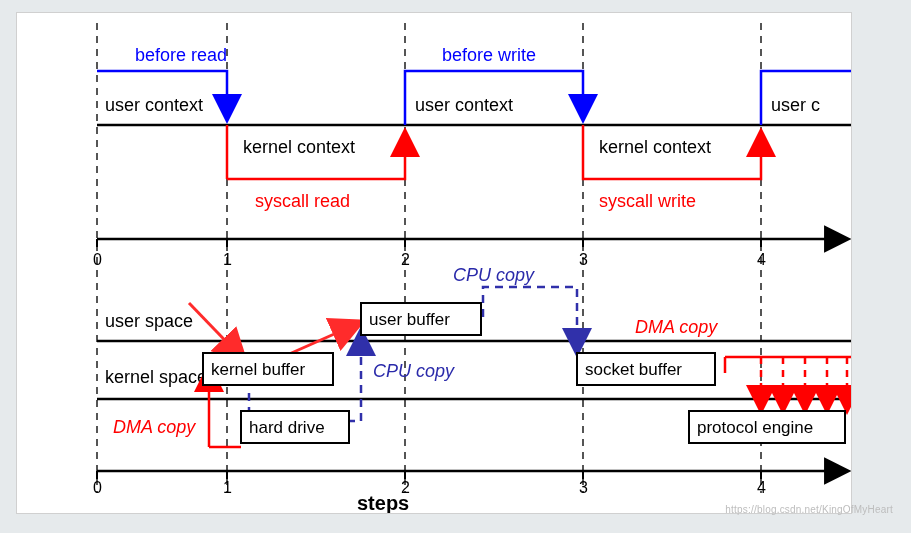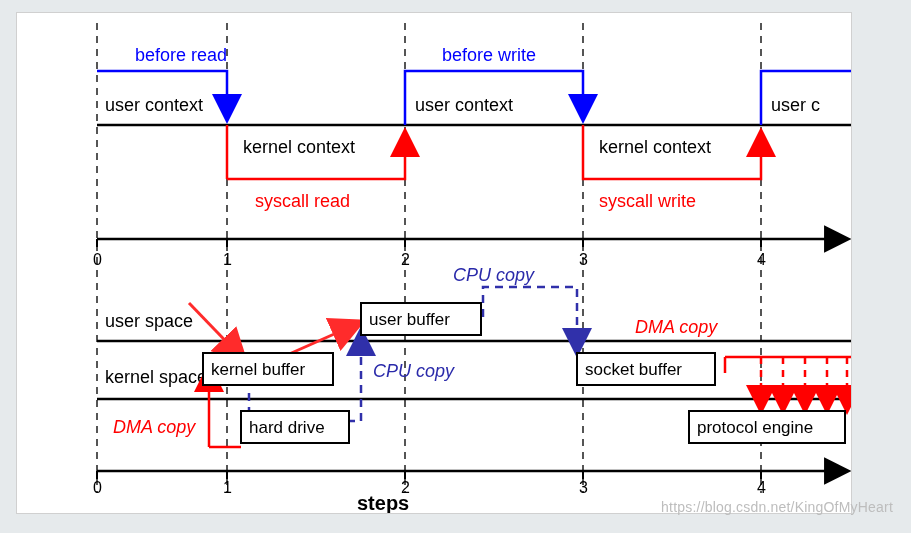--- a/index.html
+++ b/index.html
@@ -50,21 +50,21 @@
   text.bluei { fill: #2a2aaa; font-style: italic; }
   text.redi  { fill: #ff0000; font-style: italic; }
   text.tick { font-size: 16px; }
   text.stepslabel { font-size: 20px; }
   .watermark {
     position: absolute;
     right: 18px;
     bottom: 18px;
     color: #bdbdbd;
     font-family: Arial, sans-serif;
-    font-size: 14px;
+    font-size: 10px;
     letter-spacing: 0.2px;
   }
 </style>
 </head>
 <body>
 
 <div class="frame">
   <svg viewBox="0 0 834 500" width="834" height="500">
 
     <defs>

